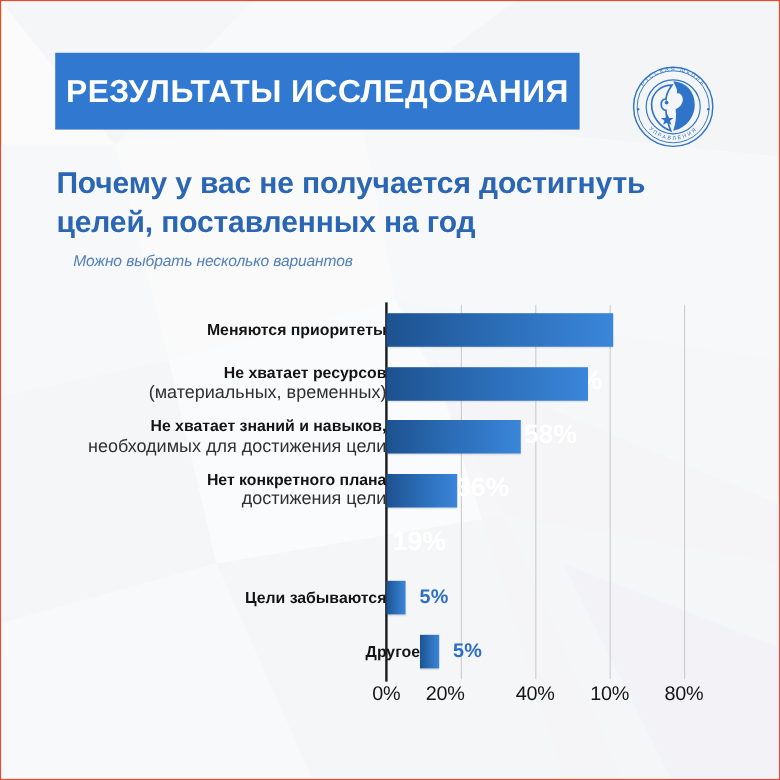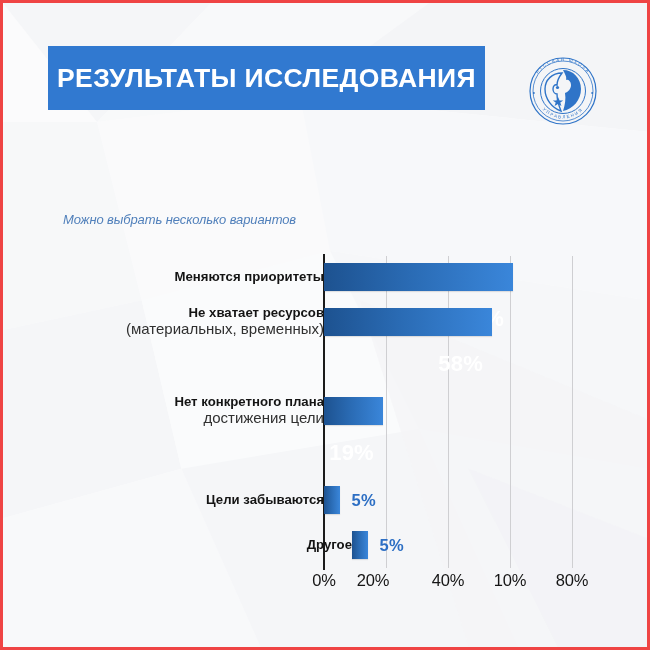--- a/index.html
+++ b/index.html
@@ -8,21 +8,21 @@
     background: #ffffff;
   }
   #infographic {
     position: relative;
     width: 650px;
     height: 650px;
     overflow: hidden;
     background: #bef264;
     font-family: "Liberation Sans", sans-serif;
     box-sizing: border-box;
-    border: 3px solid #ef4444;
+    border: 1px solid #ef4444;
   }
   
   .poly-bg {
     position: absolute;
     inset: 0;
     pointer-events: none;
   }
   .poly-bg svg { display: block; width: 100%; height: 100%; }
 
   
@@ -221,20 +221,21 @@
         <textPath href="#arcTop" startOffset="50%" text-anchor="middle">РУССКАЯ ШКОЛА</textPath>
       </text>
       <text font-size="4.4" font-family="Liberation Sans, sans-serif" fill="#2f74c8" letter-spacing="1.6">
         <textPath href="#arcBot" startOffset="50%" text-anchor="middle">УПРАВЛЕНИЯ</textPath>
       </text>
       <circle cx="12.8" cy="44" r="1" fill="#2f74c8"></circle>
       <circle cx="71.2" cy="44" r="1" fill="#2f74c8"></circle>
     </svg>
   </div>
 
+  <div class="headline">Почему у вас не получается достигнуть целей, поставленных на год</div>
   <div class="subhead">Можно выбрать несколько вариантов</div>
 
   <div class="chart">
     <div class="gridlines" id="gridlines">
         <div class="gridline" style="left: 383px;"></div>
         <div class="gridline" style="left: 445px;"></div>
         <div class="gridline" style="left: 507px;"></div>
         <div class="gridline" style="left: 569px;"></div>
       </div>
     <div class="axis-line"></div>
@@ -244,20 +245,26 @@
           <div class="bar" style="width: 189.1px;">
             <span class="bar-value-in">61%</span>
           </div>
         </div>
         <div class="row" style="top: 296.6px;">
           <div class="row-label">Не хватает ресурсов<span class="sub">(материальных, временных)</span></div>
           <div class="bar" style="width: 168px;">
             <span class="bar-value-in">58%</span>
           </div>
         </div>
+        <div class="row" style="top: 341.2px;">
+          <div class="row-label">Не хватает знаний и навыков,<span class="sub">необходимых для достижения цели</span></div>
+          <div class="bar" style="width: 111.6px;">
+            <span class="bar-value-in">36%</span>
+          </div>
+        </div>
         <div class="row" style="top: 385.8px;">
           <div class="row-label">Нет конкретного плана<span class="sub">достижения цели</span></div>
           <div class="bar" style="width: 58.9px;">
             <span class="bar-value-in">19%</span>
           </div>
         </div>
         <div class="row" style="top: 475px;">
           <div class="row-label">Цели забываются</div>
           <div class="bar" style="width: 15.5px;"></div>
           <span class="bar-value-out" style="left: 348.5px;">5%</span>

